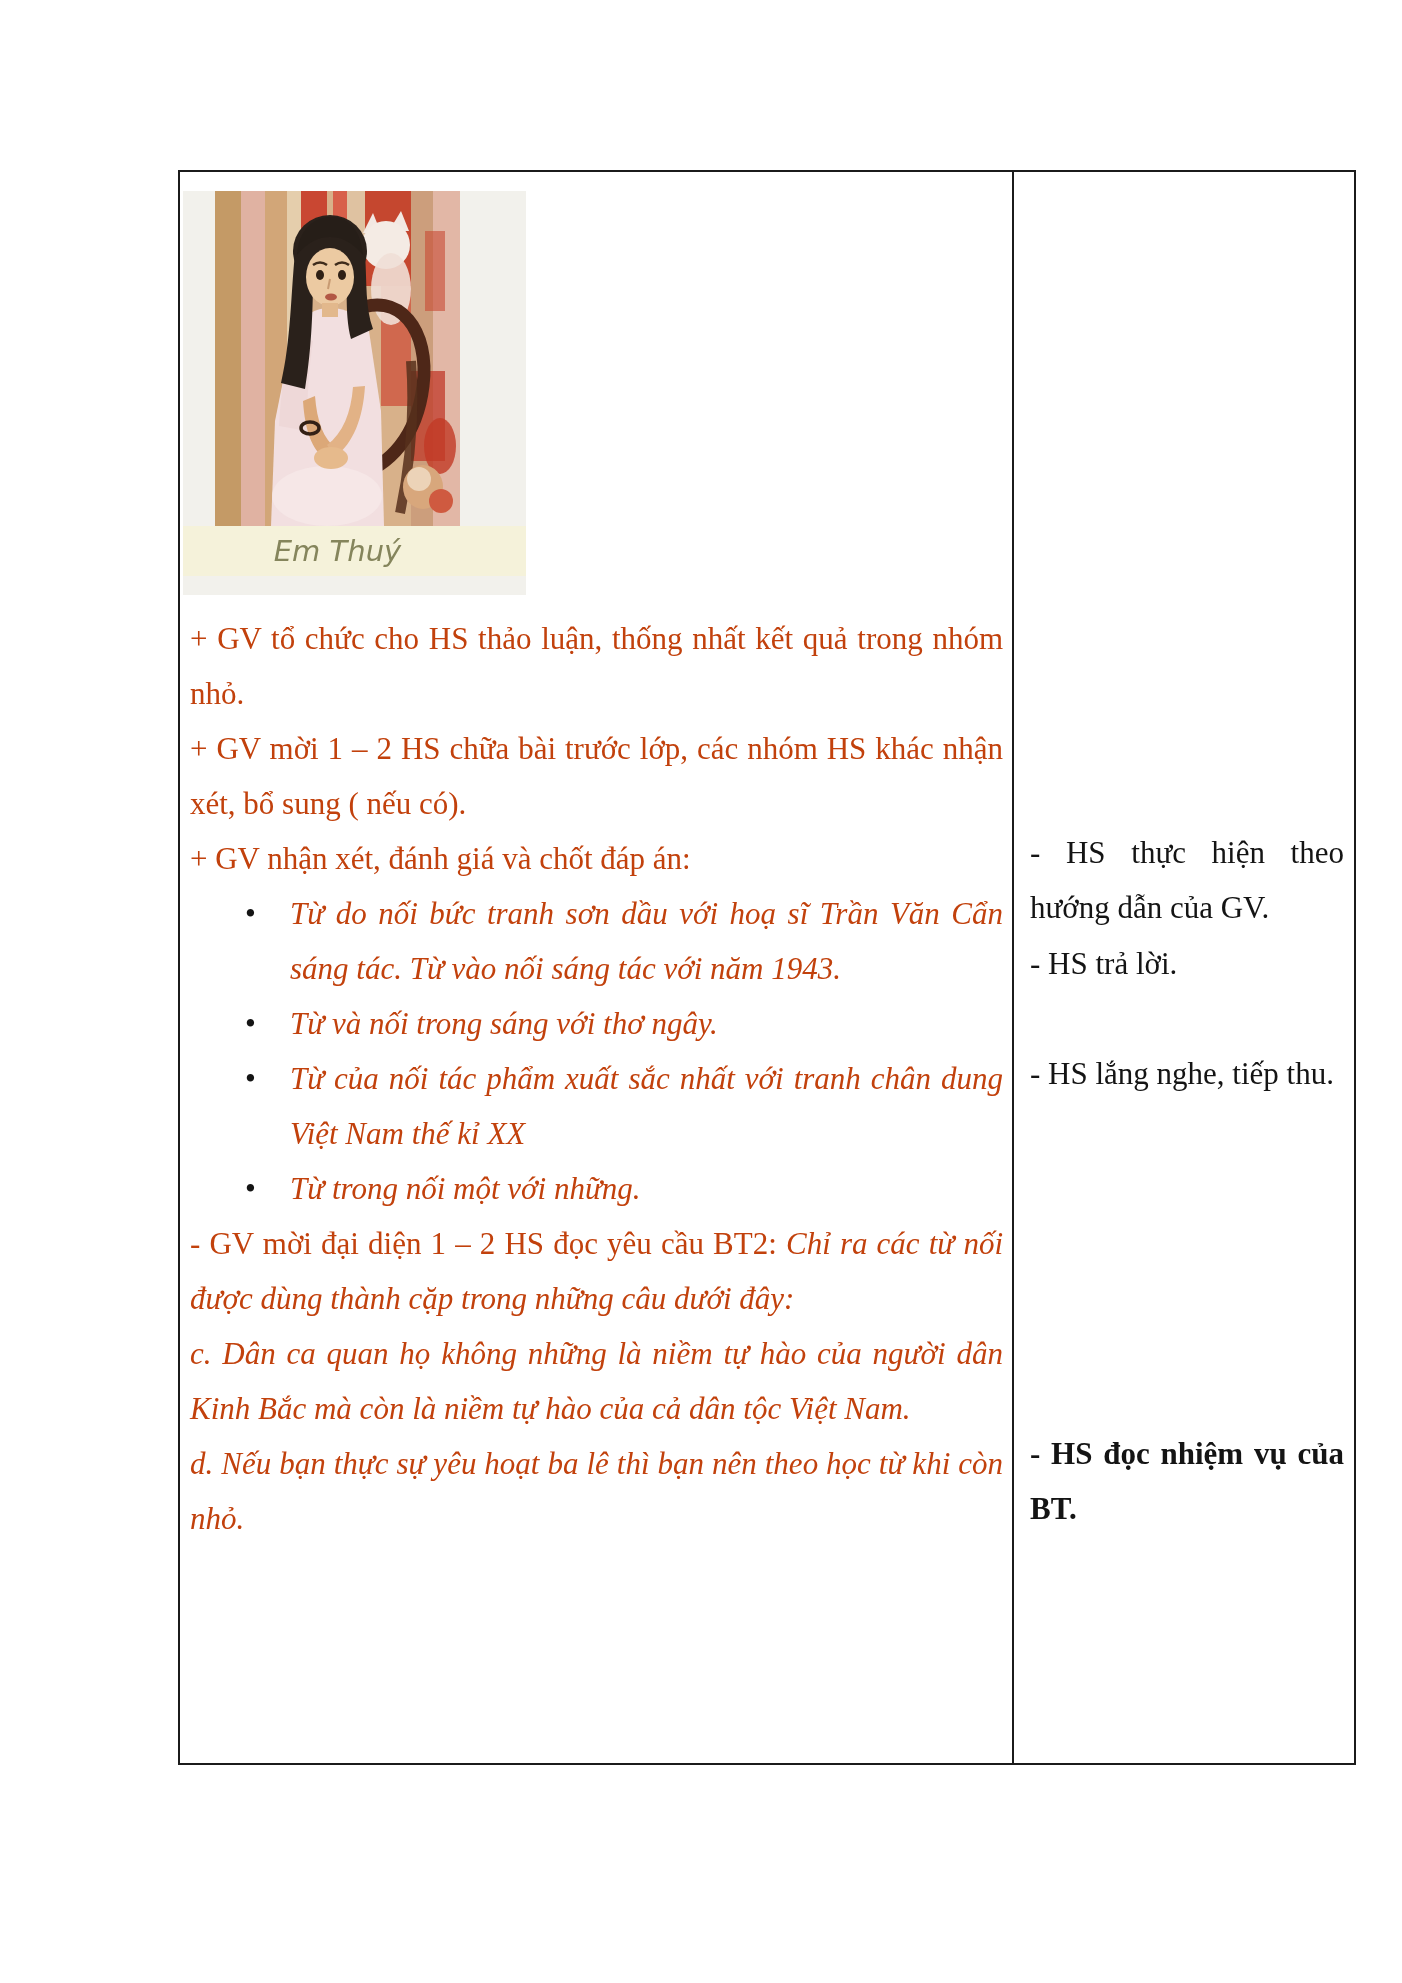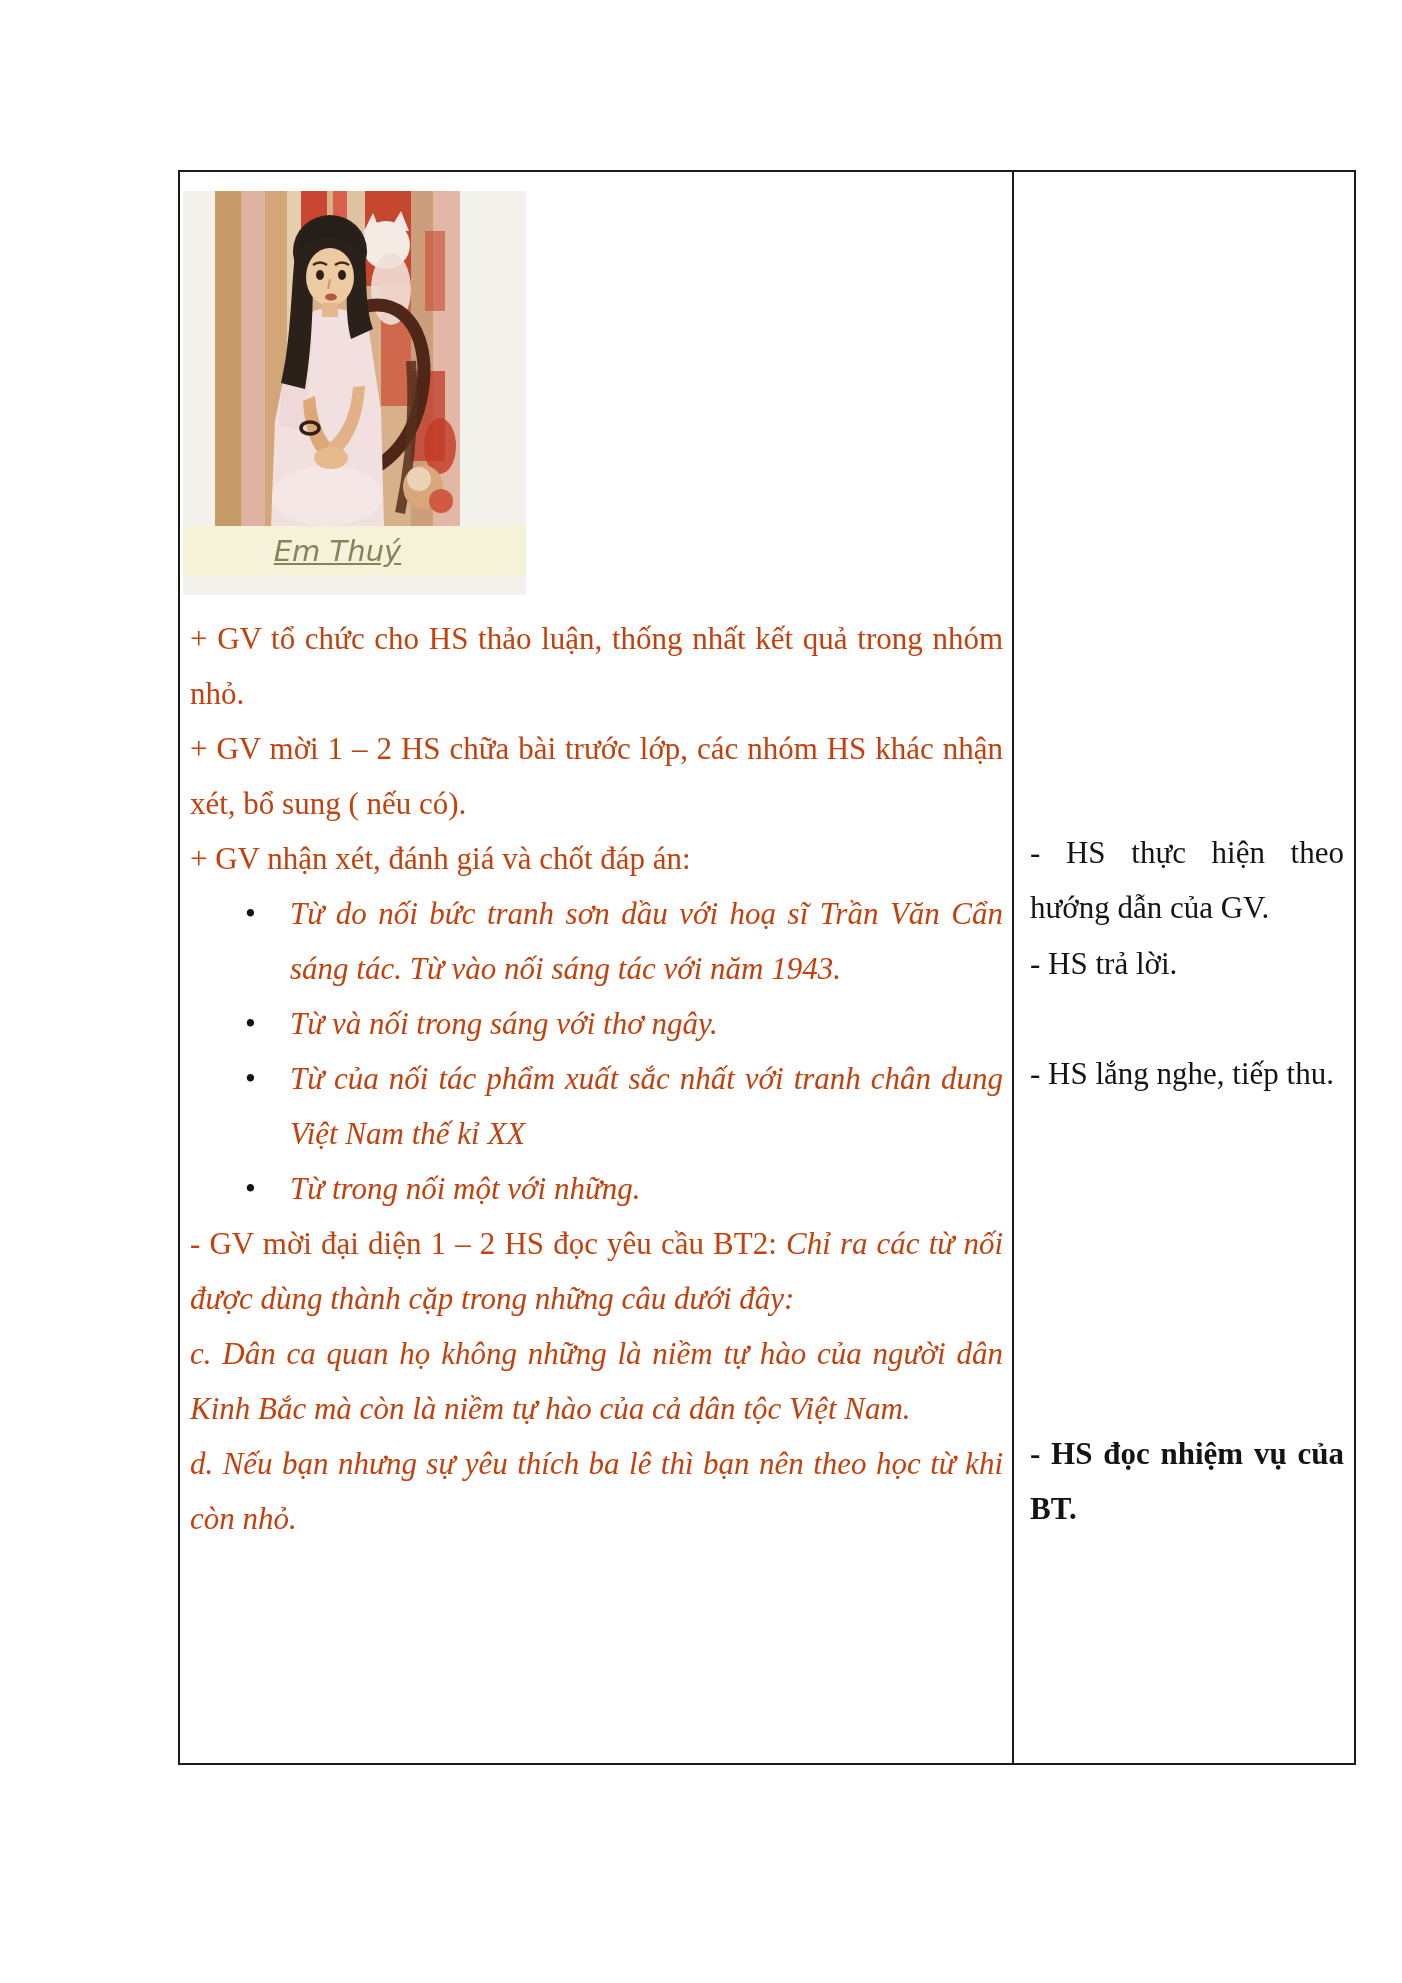--- a/index.html
+++ b/index.html
@@ -40,21 +40,20 @@
   }
   .caption{
     height:50px;width:100%;box-sizing:border-box;
     background:#f5f2da;
     text-align:center;
     padding-right:34px;
     font-family:"DejaVu Sans",sans-serif;
     font-style:italic;
     font-size:29px;line-height:50px;
     color:#85855c;
-    text-decoration:underline;
   }
   .textcol{
     padding:0 9px 0 10px;
     font-size:31px;line-height:55px;
     color:#c2410c;
     text-align:justify;
   }
   .textcol p{margin:0;}
   .it{font-style:italic;}
   .bullet{
@@ -147,21 +146,21 @@
         <div class="bullets">
           <p class="bullet">Từ do nối bức tranh sơn dầu với hoạ sĩ Trần Văn Cẩn sáng tác. Từ vào nối sáng tác với năm 1943.</p>
           <p class="bullet">Từ và nối trong sáng với thơ ngây.</p>
           <p class="bullet">Từ của nối tác phẩm xuất sắc nhất với tranh chân dung Việt Nam thế kỉ XX</p>
           <p class="bullet">Từ trong nối một với những.</p>
         </div>
 
         <p class="para"><span>- GV mời đại diện 1 – 2 HS đọc yêu cầu BT2: </span><span class="it">Chỉ ra các từ nối được dùng thành cặp trong những câu dưới đây:</span></p>
 
         <p class="para it">c. Dân ca quan họ không những là niềm tự hào của người dân Kinh Bắc mà còn là niềm tự hào của cả dân tộc Việt Nam.</p>
-        <p class="para it">d. Nếu bạn nhưng sự yêu thích ba lê thì bạn nên theo học từ khi còn nhỏ.</p>
+        <p class="para it">d. Nếu bạn thực sự yêu hoạt ba lê thì bạn nên theo học từ khi còn nhỏ.</p>
       </div>
     </div>
 
     <div class="cell right">
       <p class="rp1">- HS thực hiện theo hướng dẫn của GV.</p>
       <p class="rp2">- HS trả lời.</p>
       <p class="rp3">- HS lắng nghe, tiếp thu.</p>
       <p class="rp4">- HS đọc nhiệm vụ của BT.</p>
     </div>
 

